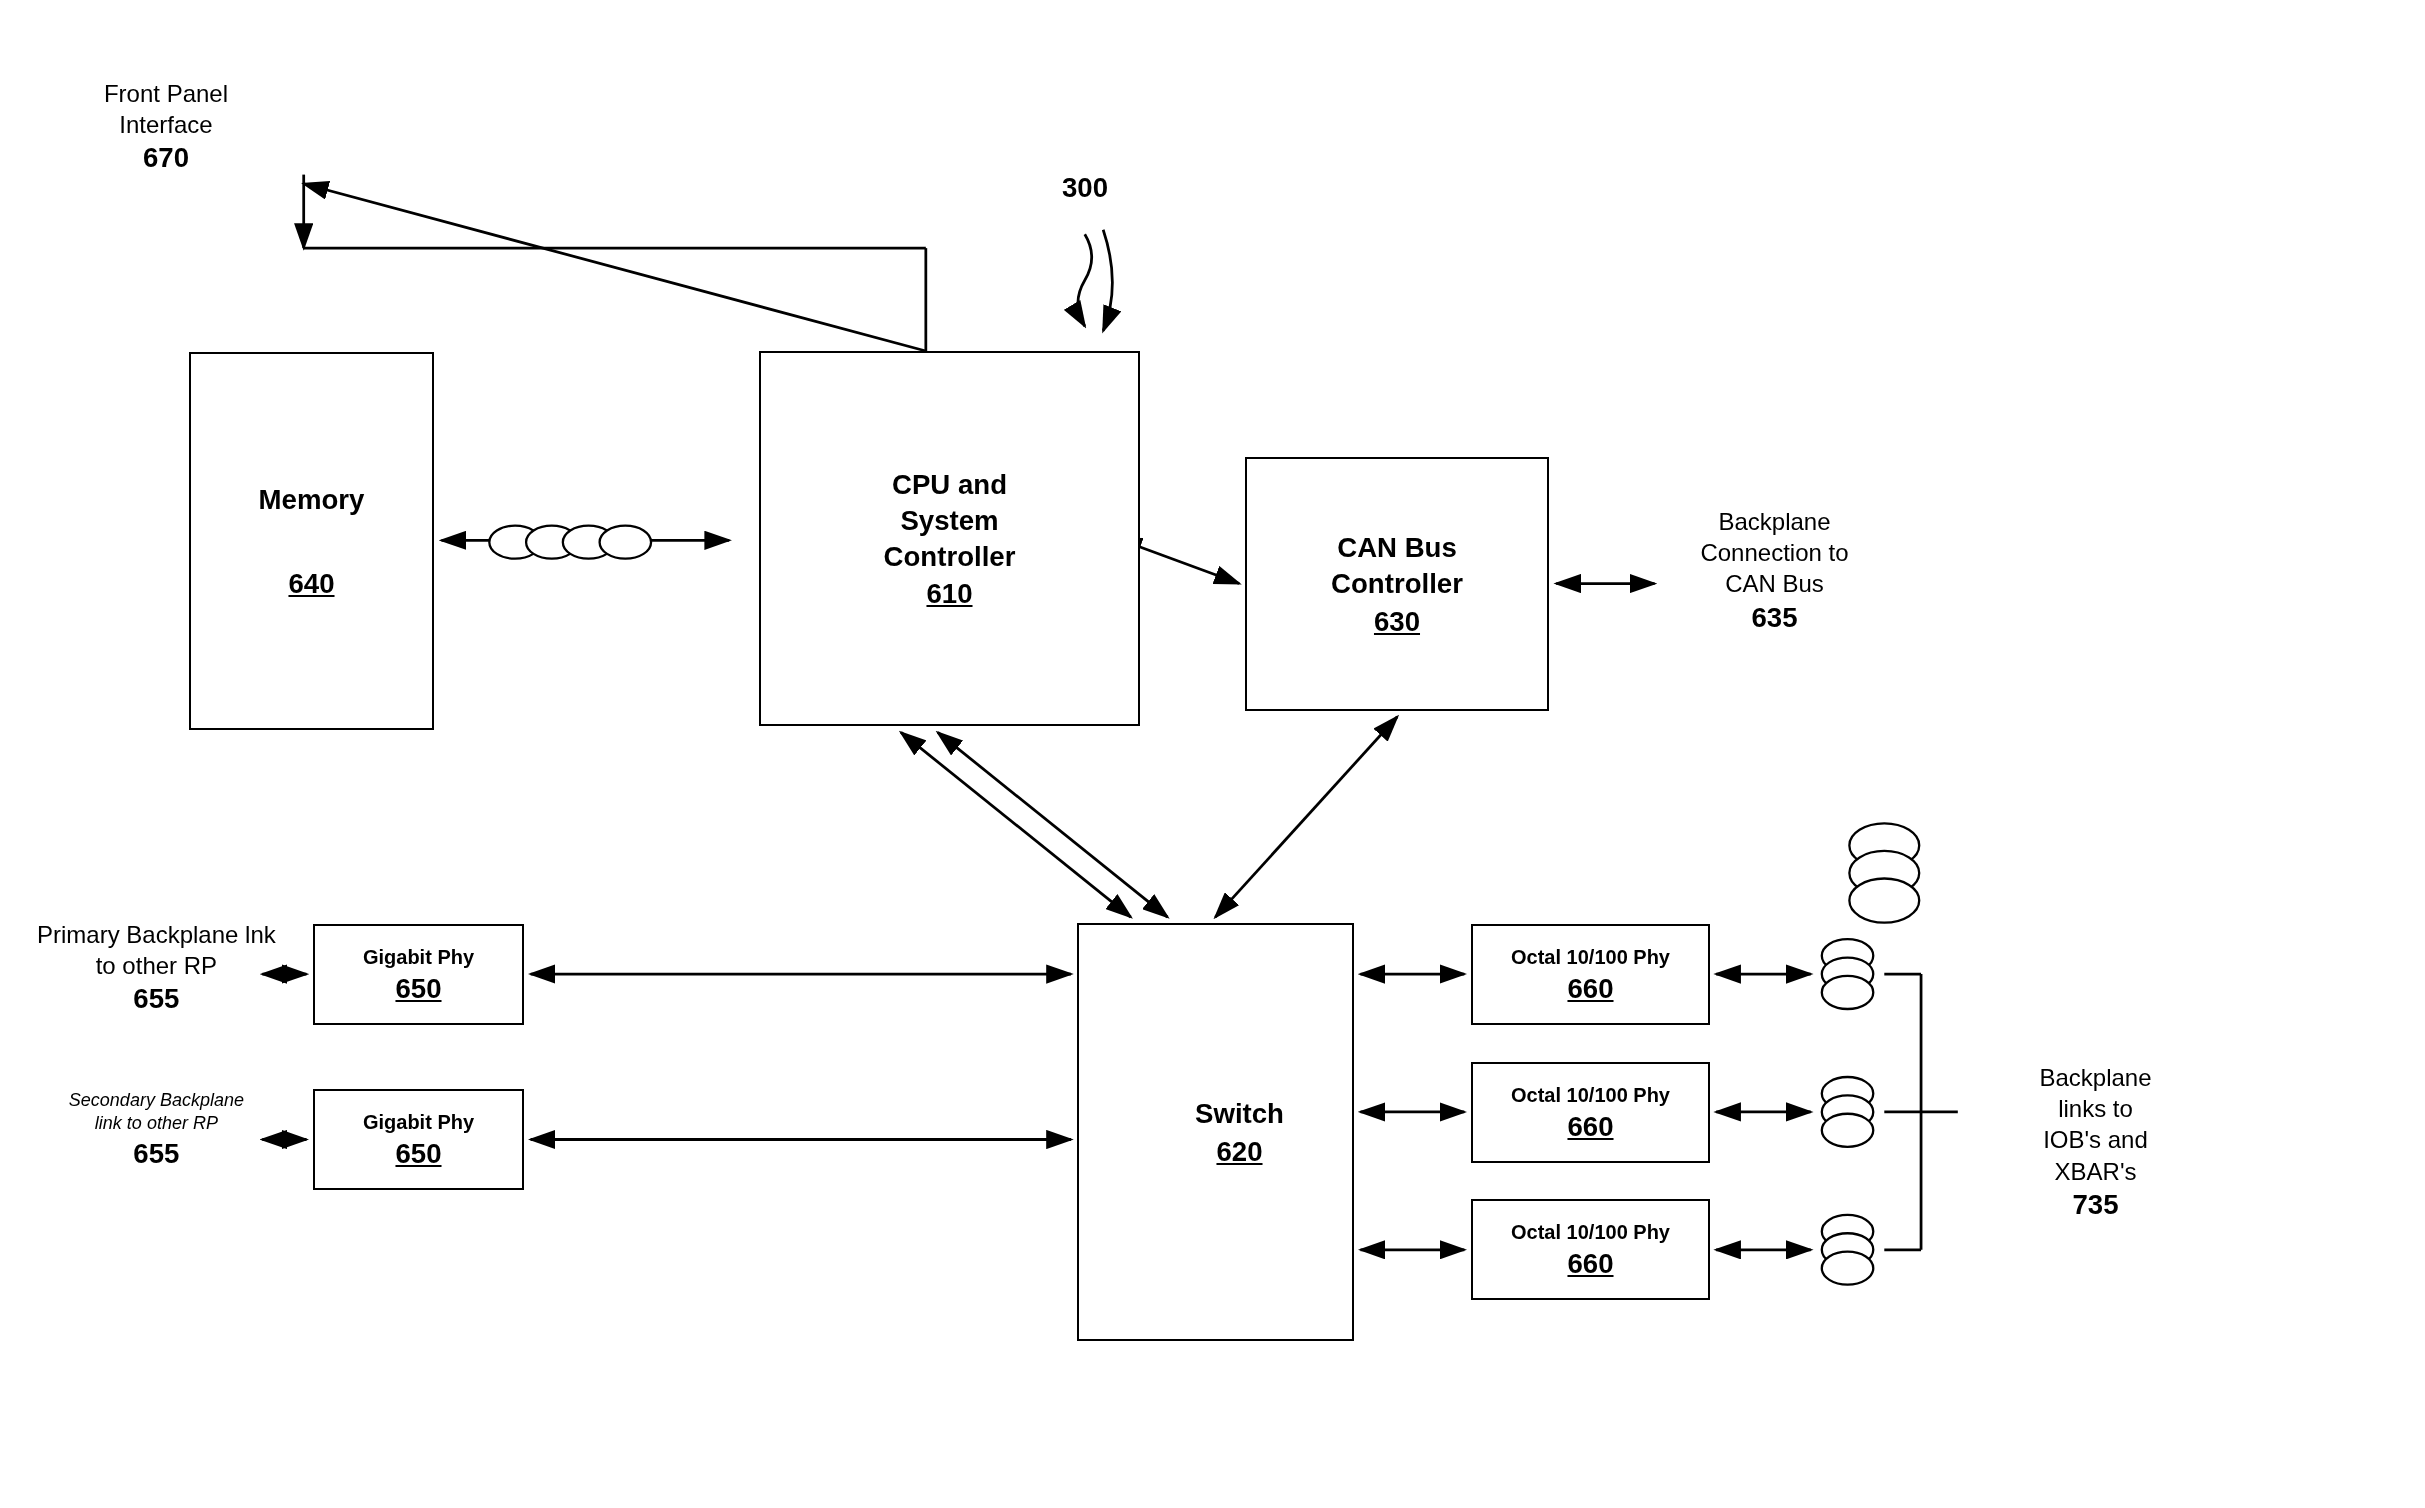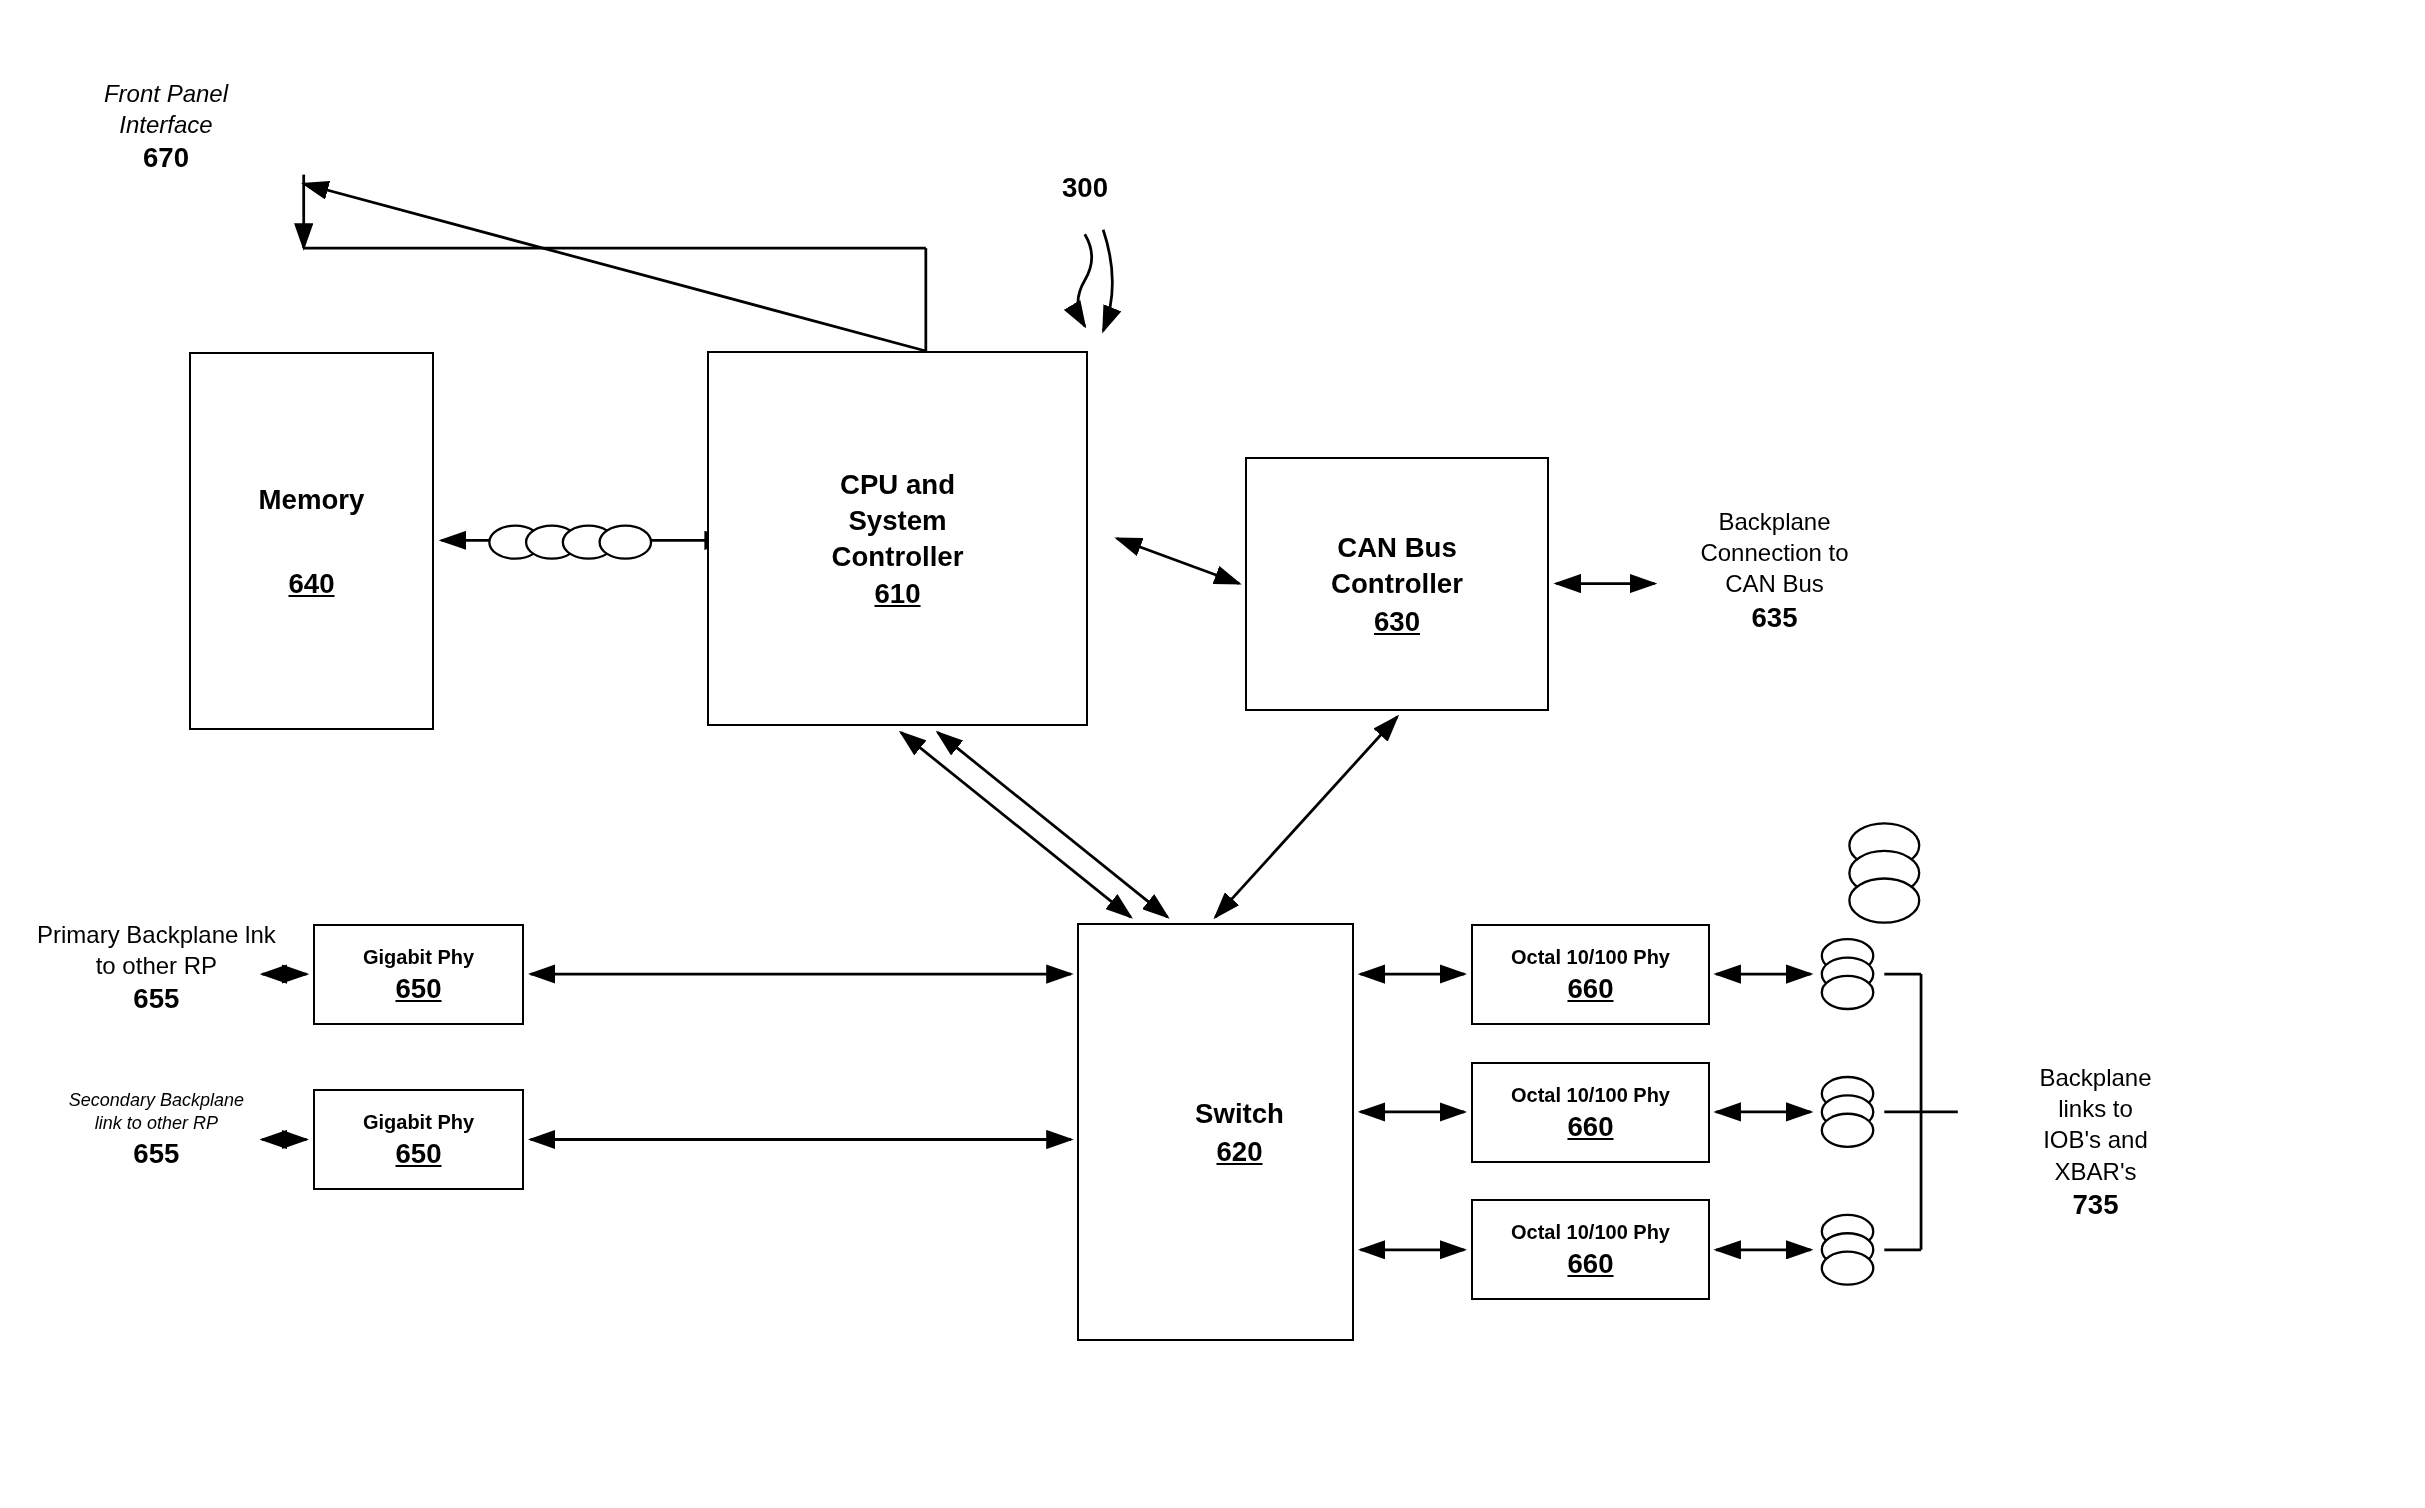--- a/index.html
+++ b/index.html
@@ -143,21 +143,21 @@
     <ellipse cx="2050" cy="950" rx="38" ry="24" stroke="#000" stroke-width="2.5" fill="#fff"></ellipse>
     <ellipse cx="2050" cy="980" rx="38" ry="24" stroke="#000" stroke-width="2.5" fill="#fff"></ellipse>
 
   </svg>
 
   <div class="box" style="left:189px;top:352px;width:245px;height:378px;gap:46px;">
     <span class="box-label">Memory</span>
     <span class="box-num">640</span>
   </div>
 
-  <div class="box" style="left:707px;top:351px;width:381px;height:375px;">
+  <div class="box" style="left:759px;top:351px;width:381px;height:375px;">
     <span class="box-label" style="white-space:pre-line">CPU and
 System
 Controller</span>
     <span class="box-num">610</span>
   </div>
 
   <div class="box" style="left:1245px;top:457px;width:304px;height:254px;">
     <span class="box-label" style="white-space:pre-line">CAN Bus
 Controller</span>
     <span class="box-num">630</span>
@@ -187,21 +187,21 @@
     <span class="box-label" style="font-size:20px">Octal 10/100 Phy</span>
     <span class="box-num">660</span>
   </div>
 
   <div class="box" style="left:1471px;top:1199px;width:239px;height:101px;">
     <span class="box-label" style="font-size:20px">Octal 10/100 Phy</span>
     <span class="box-num">660</span>
   </div>
 
   <div class="text-label" style="left:74px;top:78px;width:184px;">
-    <div style="font-size:24px;font-style:italic;">Front Panel
+    <div style="font-size:24px;">Front Panel
 Interface</div>
     <div class="text-num">670</div>
   </div>
 
   <div class="text-label" style="left:1039px;top:170px;width:92px;">
     <div class="text-num">300</div>
   </div>
 
   <div class="text-label" style="left:1664px;top:506px;width:221px;">
     <div style="font-size:24px;">Backplane<br>Connection to<br>CAN Bus</div>

